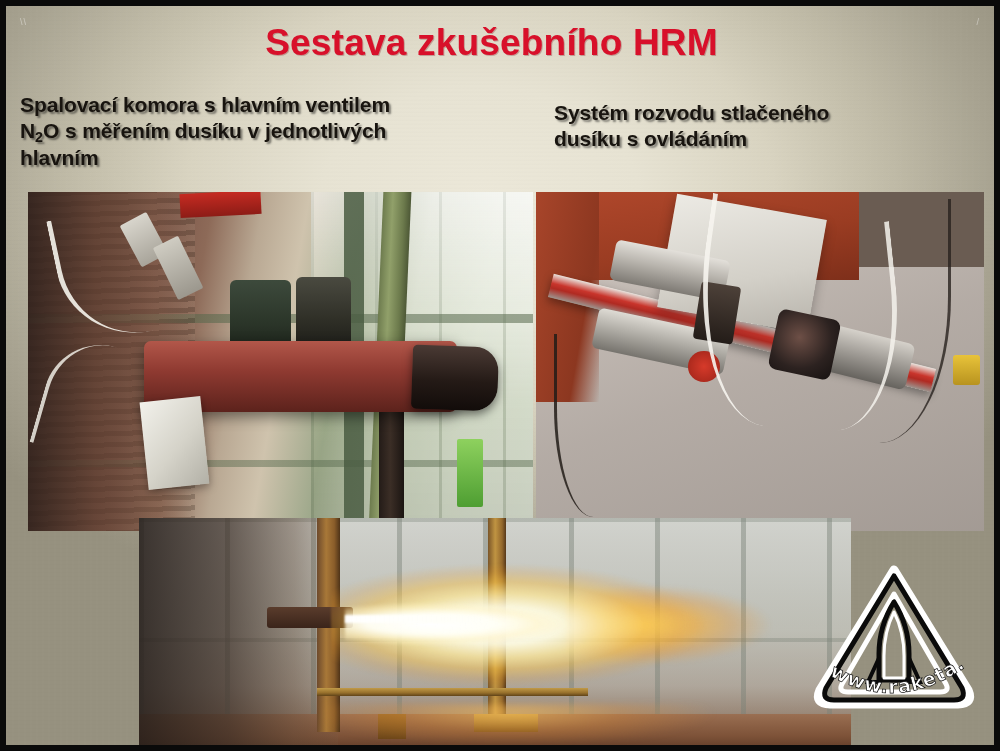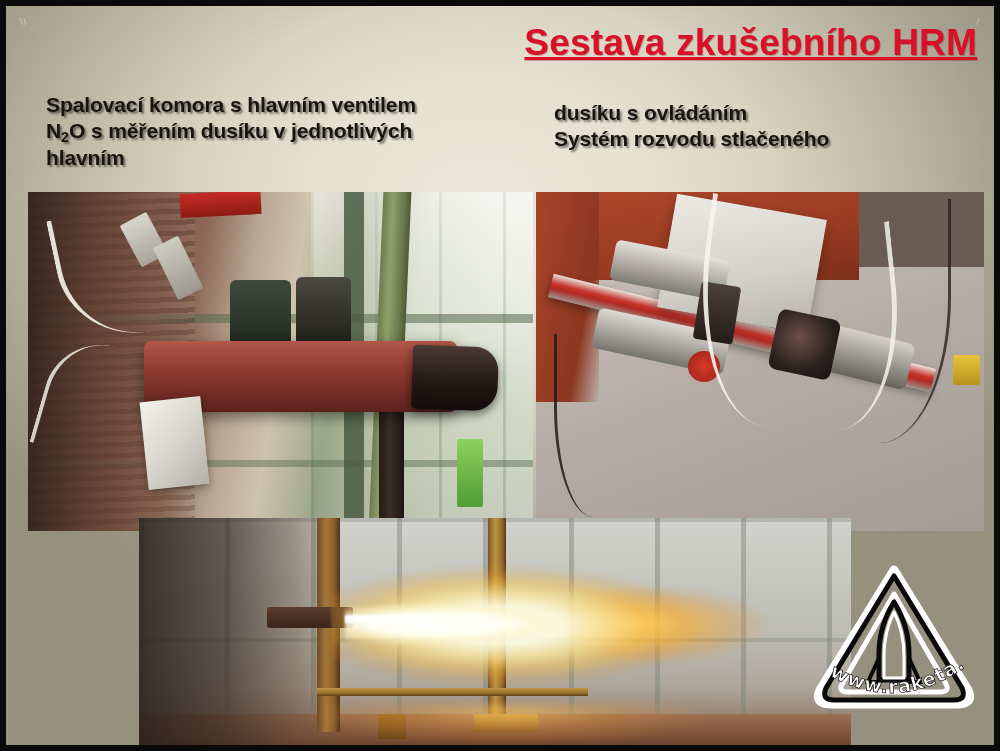--- a/index.html
+++ b/index.html
@@ -44,39 +44,38 @@
     user-select: none;
   }
   .corner-mark.tl { left: 14px; top: 12px; }
   .corner-mark.tr { right: 14px; top: 12px; }
 
   .title {
     position: absolute;
     left: 0;
     right: 17px;
     top: 16px;
-    text-align: right;
+    text-align: center;
     font-size: 37px;
     font-weight: bold;
     color: #d8102a;
     letter-spacing: 0.2px;
     text-shadow: 1px 1px 0 rgba(120,0,10,0.28);
-    text-decoration: underline;
   }
 
   .caption {
     position: absolute;
     font-size: 21px;
     font-weight: bold;
     color: #18140f;
     line-height: 1.26;
     text-shadow: 2px 2px 2px rgba(0,0,0,0.45);
     letter-spacing: -0.1px;
   }
-  .caption.left  { left: 40px; top: 86px; width: 480px; }
+  .caption.left  { left: 14px; top: 86px; width: 480px; }
   .caption.right { left: 548px; top: 94px; width: 400px; }
   .caption sub { font-size: 0.68em; vertical-align: baseline; position: relative; top: 4px; }
 
   .photo {
     position: absolute;
     overflow: hidden;
     background: #6a5c52;
   }
   .photo .layer { position: absolute; inset: 0; }
 
@@ -392,22 +391,22 @@
 
   <div class="title">Sestava zkušebního HRM</div>
 
   <div class="caption left">
     <div>Spalovací komora s hlavním ventilem</div>
     <div><span>N</span><sub>2</sub><span>O s měřením dusíku v jednotlivých</span></div>
     <div>hlavním</div>
   </div>
 
   <div class="caption right">
+    <div>Systém rozvodu stlačeného</div>
     <div>dusíku s ovládáním</div>
-    <div>Systém rozvodu stlačeného</div>
   </div>
 
   <div class="photo" id="photo-chamber">
     <div class="layer base"></div>
     <div class="layer win"></div>
     <div class="layer mullion"></div>
     <div class="layer frame-l"></div>
     <div class="layer red-top"></div>
     <div class="layer pipe-green"></div>
     <div class="layer pipe-dark"></div>

